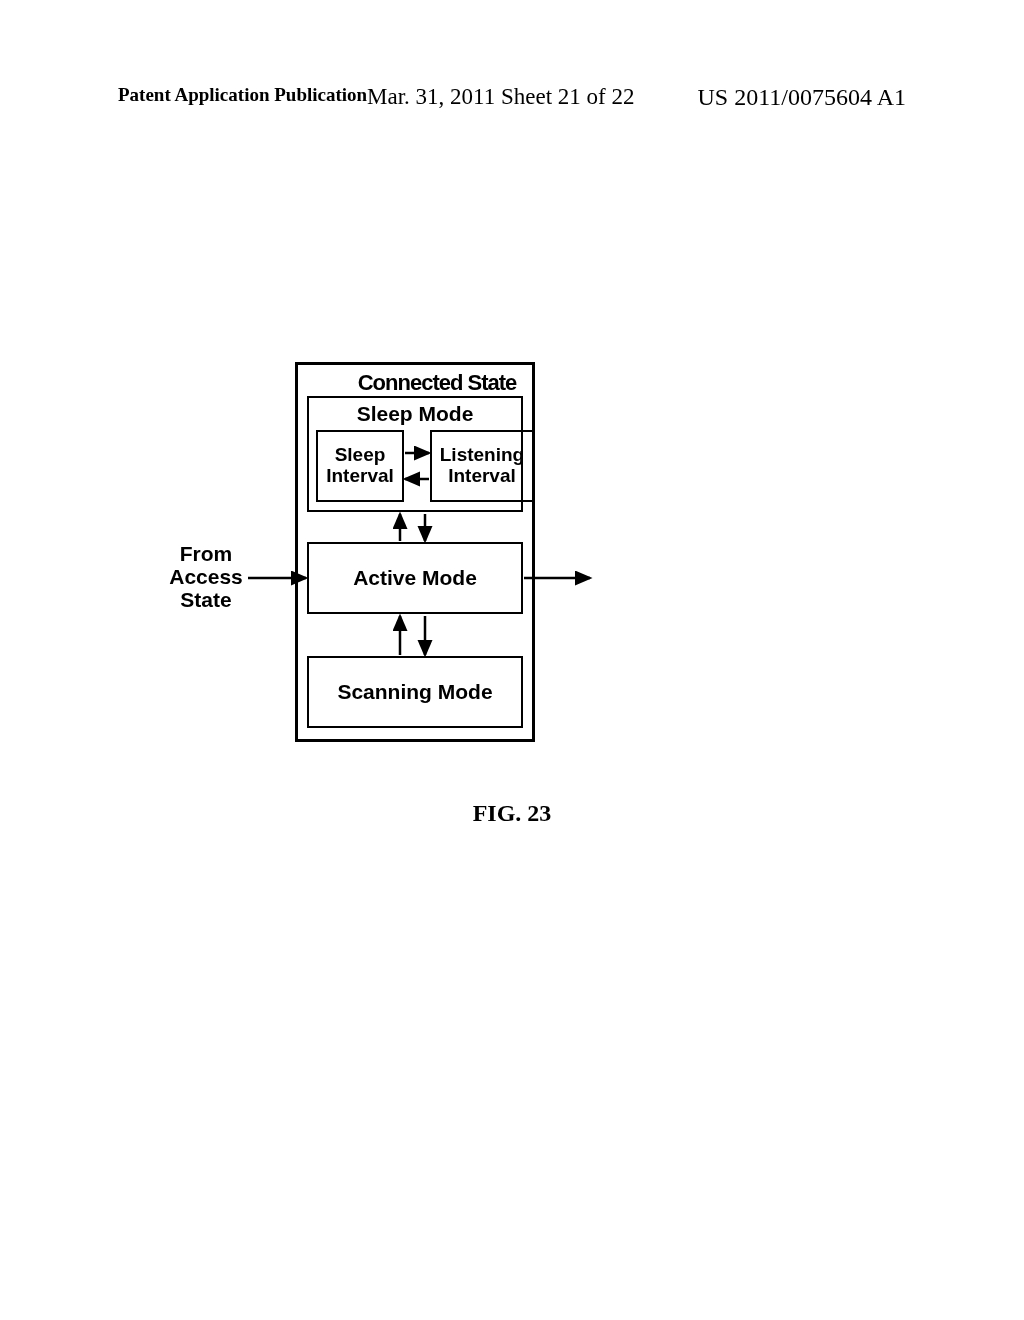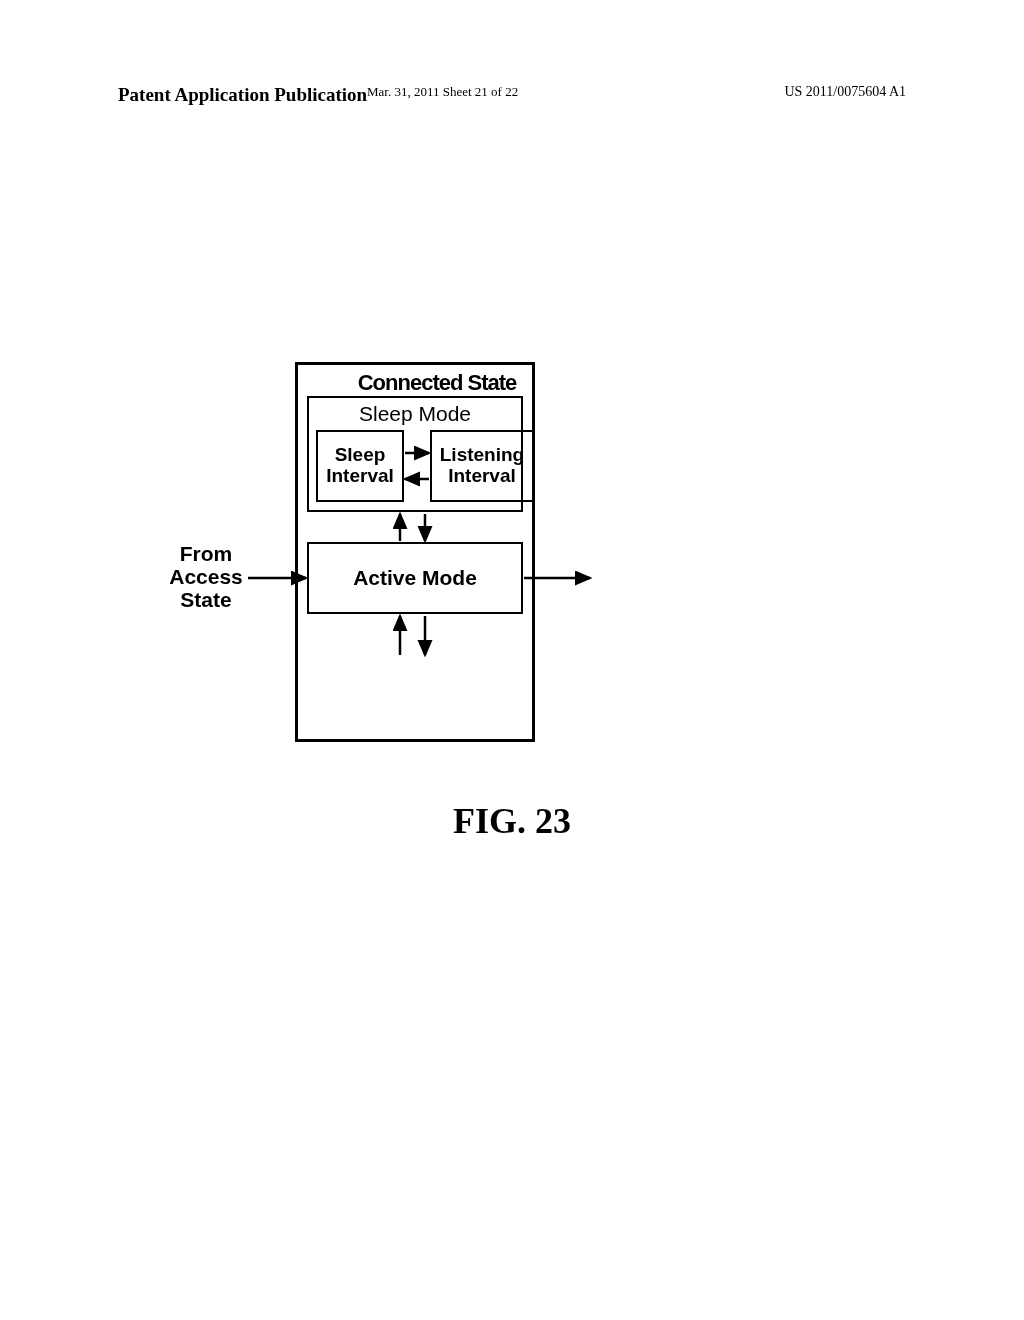--- a/index.html
+++ b/index.html
@@ -22,27 +22,27 @@
   }
   .header-left {
     position: absolute;
     left: 118px;
     font-weight: bold;
     font-size: 19px;
   }
   .header-center {
     position: absolute;
     left: 367px;
-    font-size: 13px;
+    font-size: 23px;
     font-family: Liberation Serif, serif;
   }
   .header-right {
     position: absolute;
     right: 118px;
-    font-size: 14px;
+    font-size: 24px;
   }
 
   
   .diagram {
     position: absolute;
     left: 0;
     top: 0;
     width: 1024px;
     height: 1320px;
   }
@@ -77,21 +77,21 @@
     width: 216px;
     height: 116px;
     border: 2.5px solid #000;
   }
   .sleep-mode-title {
     position: absolute;
     left: 307px;
     top: 402px;
     width: 216px;
     text-align: center;
-    font-weight: normal;
+    font-weight: bold;
     font-size: 21px;
     font-stretch: condensed;
   }
   
   .sleep-interval-box {
     position: absolute;
     left: 316px;
     top: 430px;
     width: 88px;
     height: 72px;
@@ -185,21 +185,21 @@
 
   
   .fig-label {
     position: absolute;
     left: 0;
     top: 800px;
     width: 1024px;
     text-align: center;
     font-family: "Times New Roman", Times, serif;
     font-weight: bold;
-    font-size: 36px;
+    font-size: 24px;
   }
 
   
   .arrows {
     position: absolute;
     left: 0;
     top: 0;
     width: 1024px;
     height: 1320px;
     pointer-events: none;
@@ -228,20 +228,23 @@
   </div>
   <div class="listening-interval-box">
     <span class="small-text" style="white-space:pre-line;">Listening
 Interval</span>
   </div>
 
   <div class="active-mode-box">
     <span class="active-mode-text">Active Mode</span>
   </div>
 
+  <div class="scanning-mode-box">
+    <span class="scanning-mode-text">Scanning Mode</span>
+  </div>
 
   <div class="from-access" style="white-space:pre-line;text-align:center;">From
 Access
 State</div>
 
 
   <svg class="arrows" width="1024" height="1320">
     <defs>
       <marker id="ah" markerWidth="8" markerHeight="8" refX="6" refY="3" orient="auto">
         <path d="M0,0 L7,3 L0,6 Z" fill="#000"></path>

